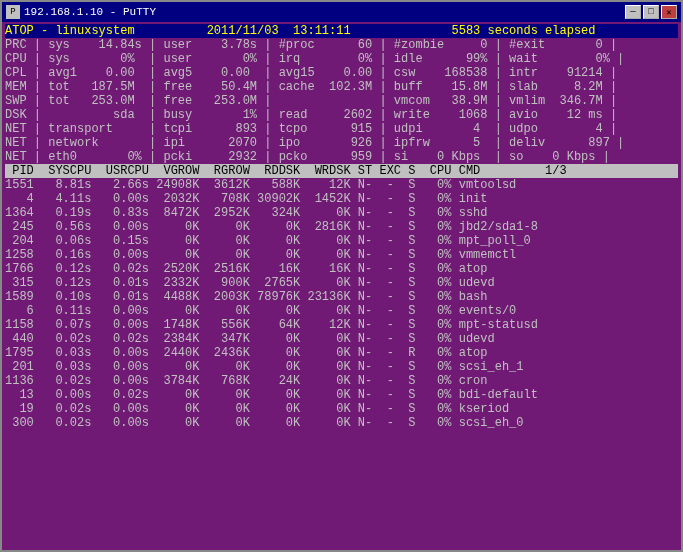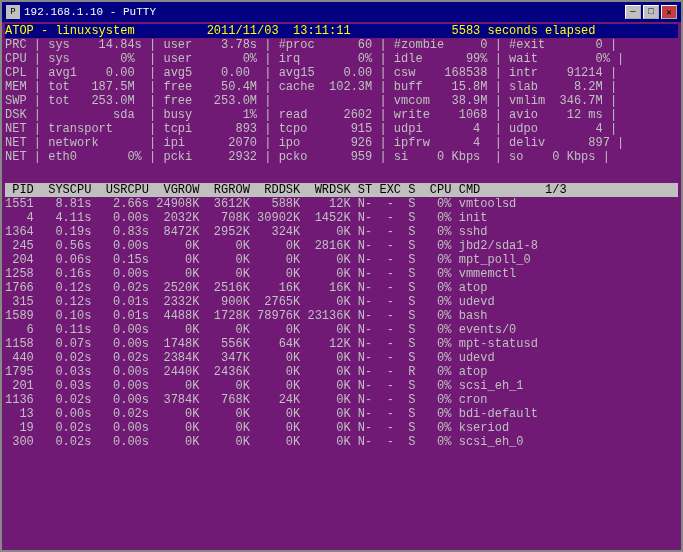--- a/index.html
+++ b/index.html
@@ -68,21 +68,21 @@
       overflow: hidden;
       font-size: 12px;
       line-height: 14px;
       color: #c0c0c0;
     }
 
     
     .ln-title { color: #ffff00; background: #000080; display: block; white-space: pre; line-height: 14px; }
     .ln-stat { color: #c0c0c0; display: block; white-space: pre; line-height: 14px; }
     .ln-resize { color: #ffffff; background: #0000aa; display: block; white-space: pre; line-height: 14px; }
-    .ln-thead { color: #000000; background: #c0c0c0; display: block; white-space: pre; line-height: 14px; margin-top: 19px; }
+    .ln-thead { color: #000000; background: #c0c0c0; display: block; white-space: pre; line-height: 14px; }
     .ln-proc { color: #c0c0c0; display: block; white-space: pre; line-height: 14px; }
   </style>
 </head>
 <body>
 
 <div class="window">
   <div class="title-bar">
     <div class="title-bar-left">
       <div class="title-bar-icon">P</div>
       <span>192.168.1.10 - PuTTY</span>
@@ -95,32 +95,32 @@
   </div>
   <div class="terminal" id="terminal">
       <span class="ln-title">ATOP - linuxsystem          2011/11/03  13:11:11              5583 seconds elapsed</span>
       <span class="ln-stat">PRC | sys    14.84s | user    3.78s | #proc      60 | #zombie     0 | #exit       0 |</span>
       <span class="ln-stat">CPU | sys       0%  | user       0% | irq        0% | idle      99% | wait        0% |</span>
       <span class="ln-stat">CPL | avg1    0.00  | avg5    0.00  | avg15    0.00 | csw    168538 | intr    91214 |</span>
       <span class="ln-stat">MEM | tot   187.5M  | free    50.4M | cache  102.3M | buff    15.8M | slab     8.2M |</span>
       <span class="ln-stat">SWP | tot   253.0M  | free   253.0M |               | vmcom   38.9M | vmlim  346.7M |</span>
       <span class="ln-stat">DSK |          sda  | busy       1% | read     2602 | write    1068 | avio    12 ms |</span>
       <span class="ln-stat">NET | transport     | tcpi      893 | tcpo      915 | udpi       4  | udpo        4 |</span>
-      <span class="ln-stat">NET | network       | ipi      2070 | ipo       926 | ipfrw      4  | deliv      897 |</span>
+      <span class="ln-stat">NET | network       | ipi      2070 | ipo       926 | ipfrw      5  | deliv      897 |</span>
       <span class="ln-stat">NET | eth0       0% | pcki     2932 | pcko      959 | si    0 Kbps  | so    0 Kbps |</span>
       <span class="ln-thead"> PID  SYSCPU  USRCPU  VGROW  RGROW  RDDSK  WRDSK ST EXC S  CPU CMD         1/3</span>
       <span class="ln-proc">1551   8.81s   2.66s 24908K  3612K   588K    12K N-  -  S   0% vmtoolsd</span>
       <span class="ln-proc">   4   4.11s   0.00s  2032K   708K 30902K  1452K N-  -  S   0% init</span>
       <span class="ln-proc">1364   0.19s   0.83s  8472K  2952K   324K     0K N-  -  S   0% sshd</span>
       <span class="ln-proc"> 245   0.56s   0.00s     0K     0K     0K  2816K N-  -  S   0% jbd2/sda1-8</span>
       <span class="ln-proc"> 204   0.06s   0.15s     0K     0K     0K     0K N-  -  S   0% mpt_poll_0</span>
       <span class="ln-proc">1258   0.16s   0.00s     0K     0K     0K     0K N-  -  S   0% vmmemctl</span>
       <span class="ln-proc">1766   0.12s   0.02s  2520K  2516K    16K    16K N-  -  S   0% atop</span>
       <span class="ln-proc"> 315   0.12s   0.01s  2332K   900K  2765K     0K N-  -  S   0% udevd</span>
-      <span class="ln-proc">1589   0.10s   0.01s  4488K  1728K 78976K 23136K N-  -  S   0% bash</span>
+      <span class="ln-proc">1589   0.10s   0.01s  4488K  2003K 78976K 23136K N-  -  S   0% bash</span>
       <span class="ln-proc">   6   0.11s   0.00s     0K     0K     0K     0K N-  -  S   0% events/0</span>
       <span class="ln-proc">1158   0.07s   0.00s  1748K   556K    64K    12K N-  -  S   0% mpt-statusd</span>
       <span class="ln-proc"> 440   0.02s   0.02s  2384K   347K     0K     0K N-  -  S   0% udevd</span>
       <span class="ln-proc">1795   0.03s   0.00s  2440K  2436K     0K     0K N-  -  R   0% atop</span>
       <span class="ln-proc"> 201   0.03s   0.00s     0K     0K     0K     0K N-  -  S   0% scsi_eh_1</span>
       <span class="ln-proc">1136   0.02s   0.00s  3784K   768K    24K     0K N-  -  S   0% cron</span>
       <span class="ln-proc">  13   0.00s   0.02s     0K     0K     0K     0K N-  -  S   0% bdi-default</span>
       <span class="ln-proc">  19   0.02s   0.00s     0K     0K     0K     0K N-  -  S   0% kseriod</span>
       <span class="ln-proc"> 300   0.02s   0.00s     0K     0K     0K     0K N-  -  S   0% scsi_eh_0</span>
     </div>

